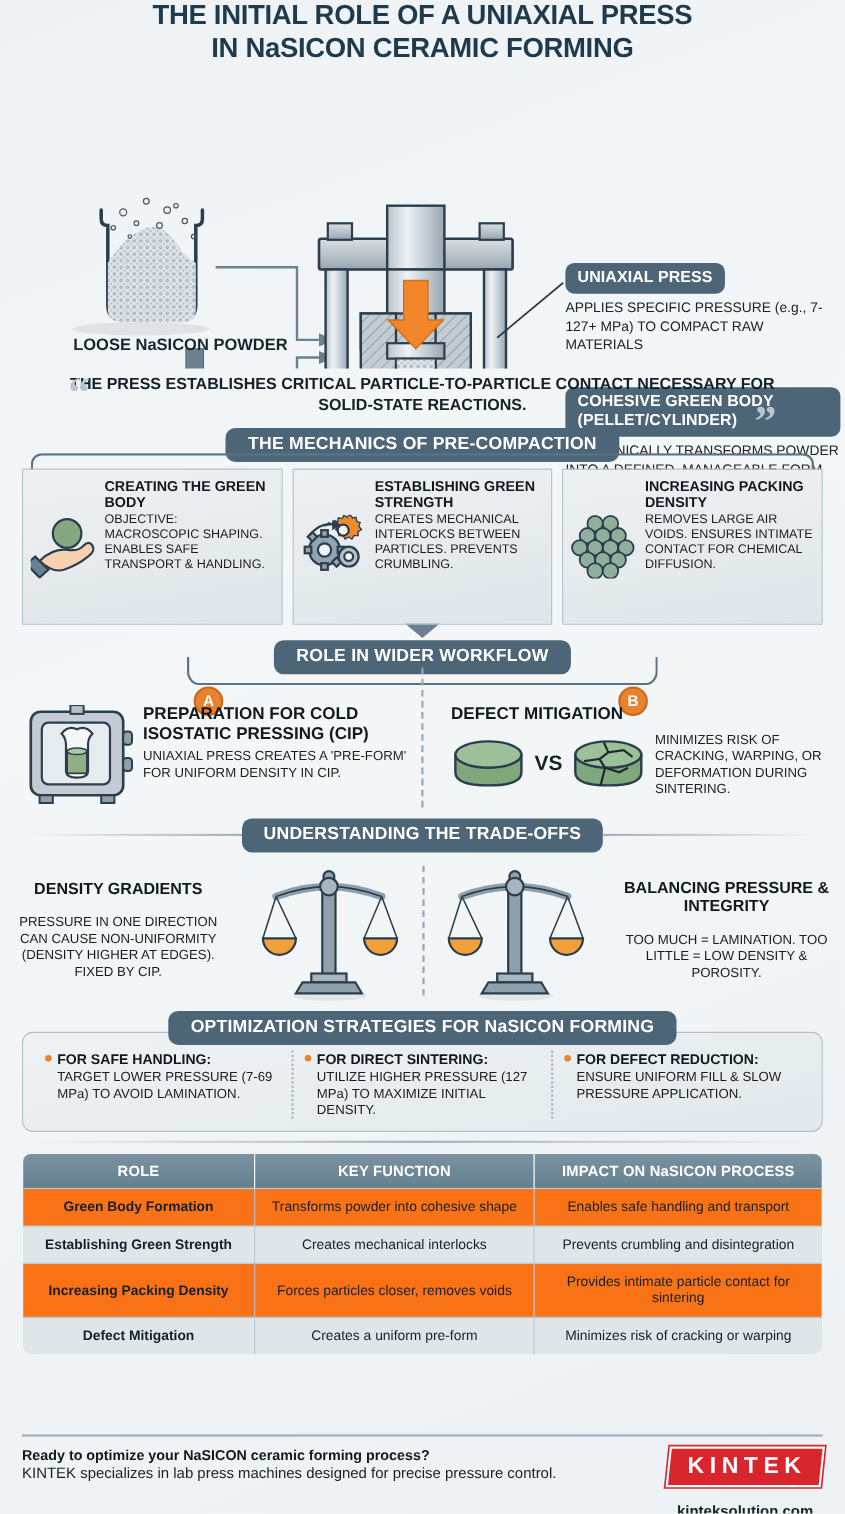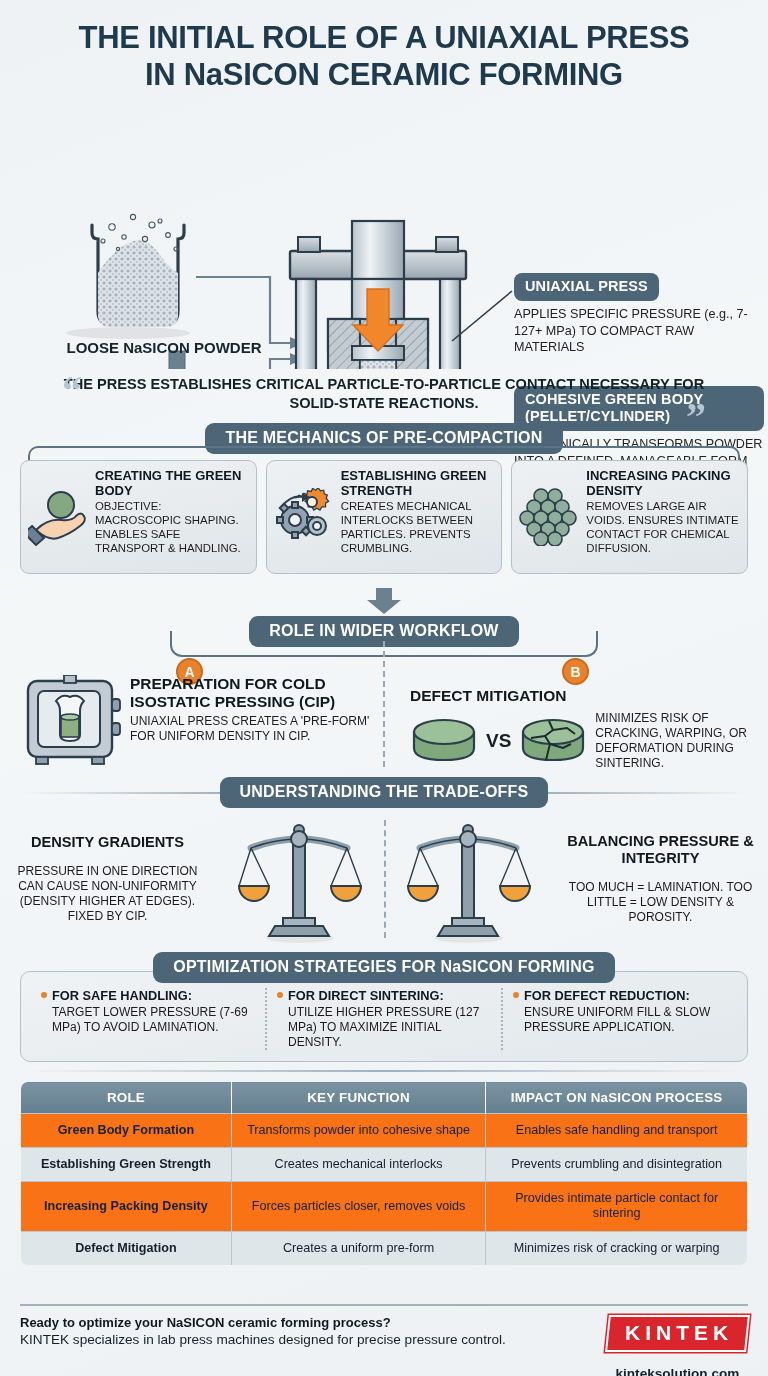--- a/index.html
+++ b/index.html
@@ -9,23 +9,22 @@
     font-family: "Liberation Sans", sans-serif;
     background: linear-gradient(160deg, #eef2f4 0%, #f4f7f8 40%, #eef1f3 100%);
     color: #1b1b1b;
     overflow: hidden;
   }
   .page { position: relative; width: 768px; height: 1376px; }
 
   
   .title {
     text-align: center;
-    padding-top: 20px;
     color: #1e3a4c;
-    font-size: 31px;
+    font-size: 25px;
     font-weight: bold;
     letter-spacing: -0.3px;
     line-height: 1.18;
   }
 
   
   .hero { position: relative; height: 268px; margin-top: 8px; }
   .hero svg { position: absolute; left: 0; top: 0; }
 
   .powder-label {
@@ -73,22 +72,22 @@
   .rule { flex: 1; height: 2px; background: linear-gradient(90deg, rgba(140,160,175,0), #9fb2bf); }
   .rule.r { background: linear-gradient(90deg, #9fb2bf, rgba(140,160,175,0)); }
 
   
   .mech-wrap { position: relative; margin-top: 6px; height: 128px; }
   .bracket { position: absolute; left: 28px; right: 28px; top: -14px; height: 20px;
     border: 2px solid #5b7384; border-bottom: none; border-radius: 10px 10px 0 0; }
   .cards { position: absolute; left: 20px; right: 20px; top: 0; display: flex; gap: 9px; }
   .card {
     flex: 1; background: linear-gradient(170deg,#eef1f3,#dfe5e9);
-    border: 1.5px solid #b3c0c9; border-radius: 9px;
-    padding: 8px 8px 8px 6px; height: 114px;
+    border: 1.5px solid #b3c0c9; border-radius: 1px;
+    padding: 8px 8px 8px 6px; height: 142px;
     display: flex; gap: 4px;
   }
   .card .ico { width: 64px; flex: none; display: flex; align-items: center; justify-content: center; }
   .card .txt { flex: 1; }
   .card h3 { font-size: 13px; font-weight: bold; color: #101820; line-height: 1.13; }
   .card p { font-size: 11.4px; line-height: 1.2; color: #1d1d1d; margin-top: 2px; font-weight: 500; }
 
   .down-arrow { display: block; margin: 0 auto; }
 
   
@@ -96,21 +95,21 @@
   .wf-banner-row { position: relative; display: flex; justify-content: center; }
   .wf-bracket { position: absolute; left: 170px; right: 170px; top: 15px; height: 26px;
     border: 2px solid #5b7384; border-top: none; border-radius: 0 0 12px 12px; }
   .badge {
     position: absolute; top: 42px; width: 27px; height: 27px; border-radius: 50%;
     background: #e8822c; border: 2px solid #c96a1c; color: #fff;
     font-size: 14px; font-weight: bold; display: flex; align-items: center; justify-content: center;
   }
   #badge-a { left: 176px; }
   #badge-b { left: 562px; }
-  .wf-cols { display: flex; margin-top: 28px; position: relative; align-items: flex-end; }
+  .wf-cols { display: flex; margin-top: 28px; position: relative; }
   .wf-divider { position: absolute; left: 383px; top: -34px; bottom: 4px; width: 0;
     border-left: 2px dashed #97a9b5; }
   .wf-col { width: 50%; padding: 0 14px; }
   .wf-col h3 { font-size: 15.5px; font-weight: bold; color: #101820; line-height: 1.14; }
   .wf-col p { font-size: 12px; font-weight: 500; line-height: 1.25; margin-top: 4px; color: #1d1d1d; }
   .wf-left-inner { display: flex; gap: 6px; }
   .wf-right-inner { display: flex; gap: 8px; align-items: center; margin-top: 6px; }
   .vs { font-size: 19px; font-weight: bold; color: #15202a; }
 
   

